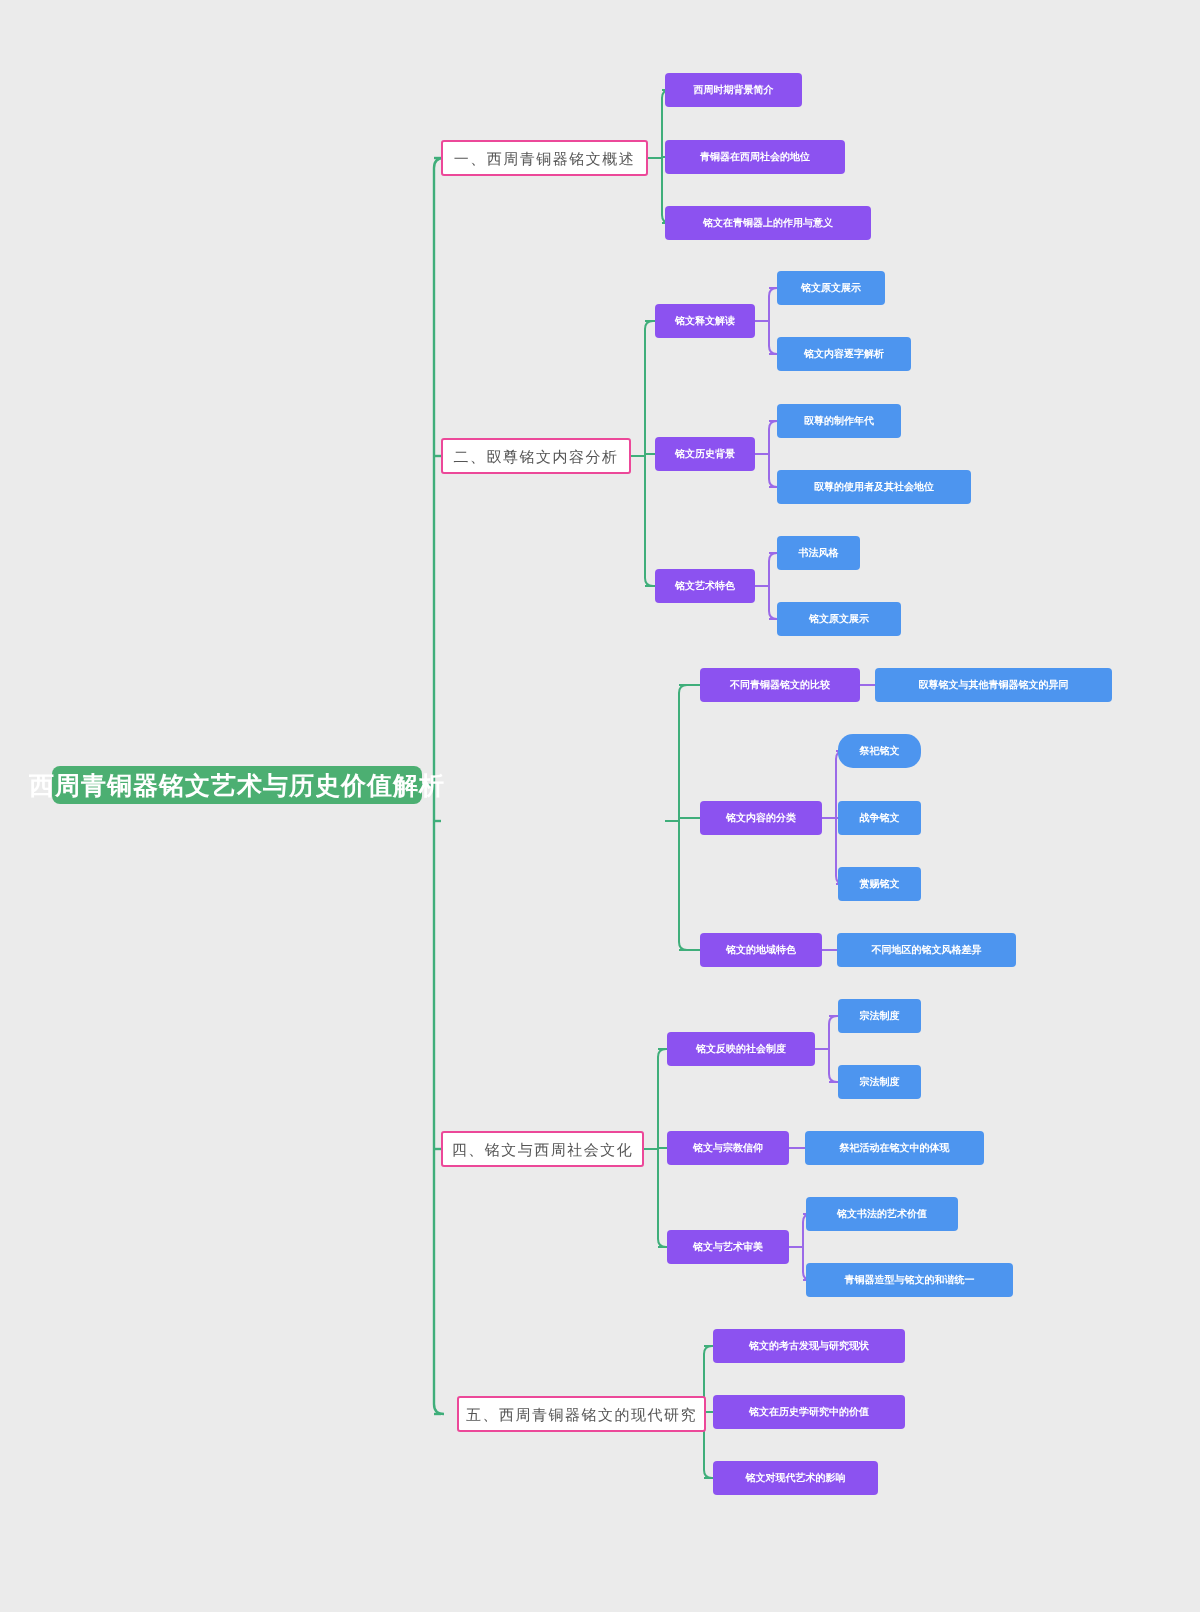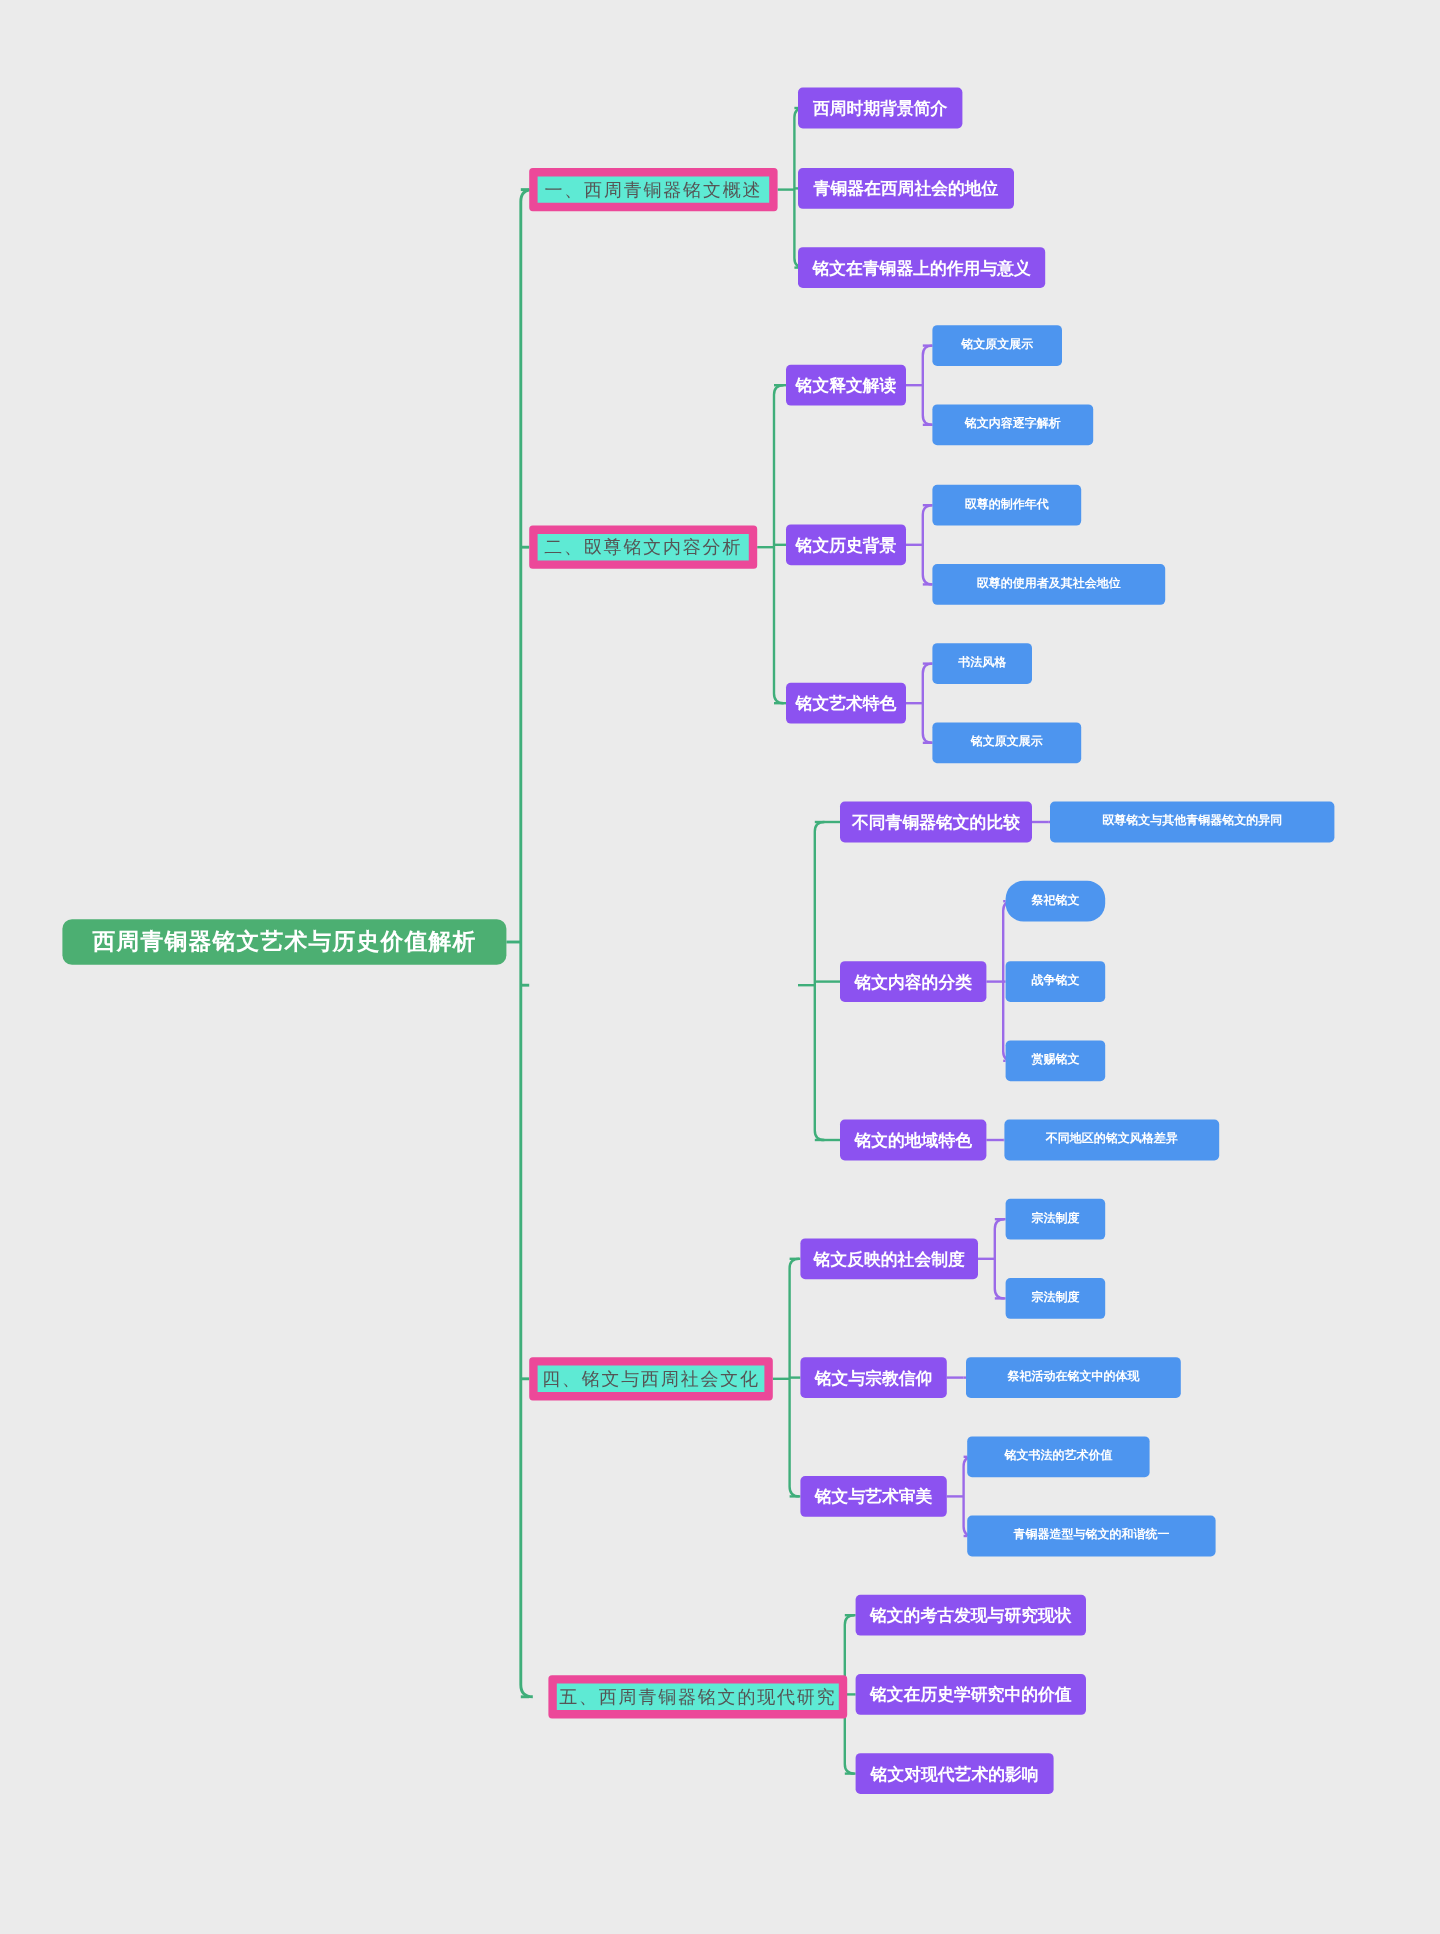--- a/index.html
+++ b/index.html
@@ -28,41 +28,41 @@
     align-items: center;
     justify-content: center;
     white-space: nowrap;
     line-height: 1;
   }
   
   .n-root {
     background: #4caf72;
     color: #ffffff;
     border-radius: 8px;
-    font-size: 19px;
+    font-size: 25px;
     font-weight: bold;
     letter-spacing: 1px;
     padding: 0 18px;
   }
   
   .n-l1 {
-    background: #5eead4;
+    background: #ffffff;
     color: #555555;
-    border: 7px solid #ec4899;
+    border: 2px solid #ec4899;
     border-radius: 3px;
     font-size: 15px;
     letter-spacing: 1.5px;
     padding: 0 12px;
   }
   
   .n-l2 {
     background: #8c52f0;
     color: #ffffff;
     border-radius: 4px;
-    font-size: 14px;
+    font-size: 10px;
     font-weight: bold;
     padding: 0 12px;
   }
   
   .n-l3 {
     background: #4d95ef;
     color: #ffffff;
     border-radius: 4px;
     font-size: 10px;
     font-weight: bold;

